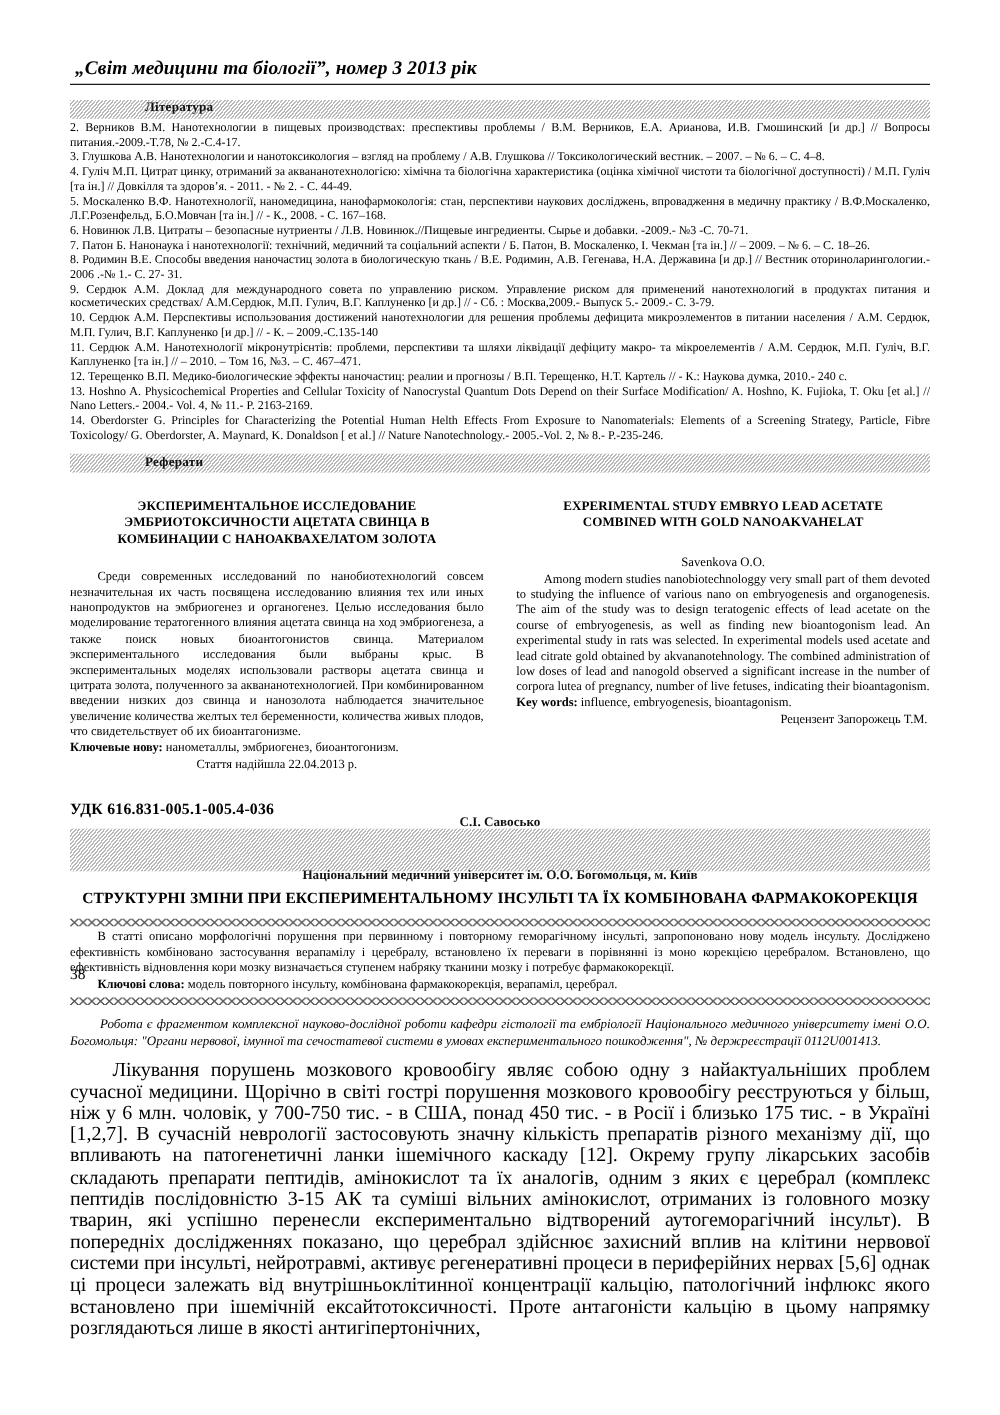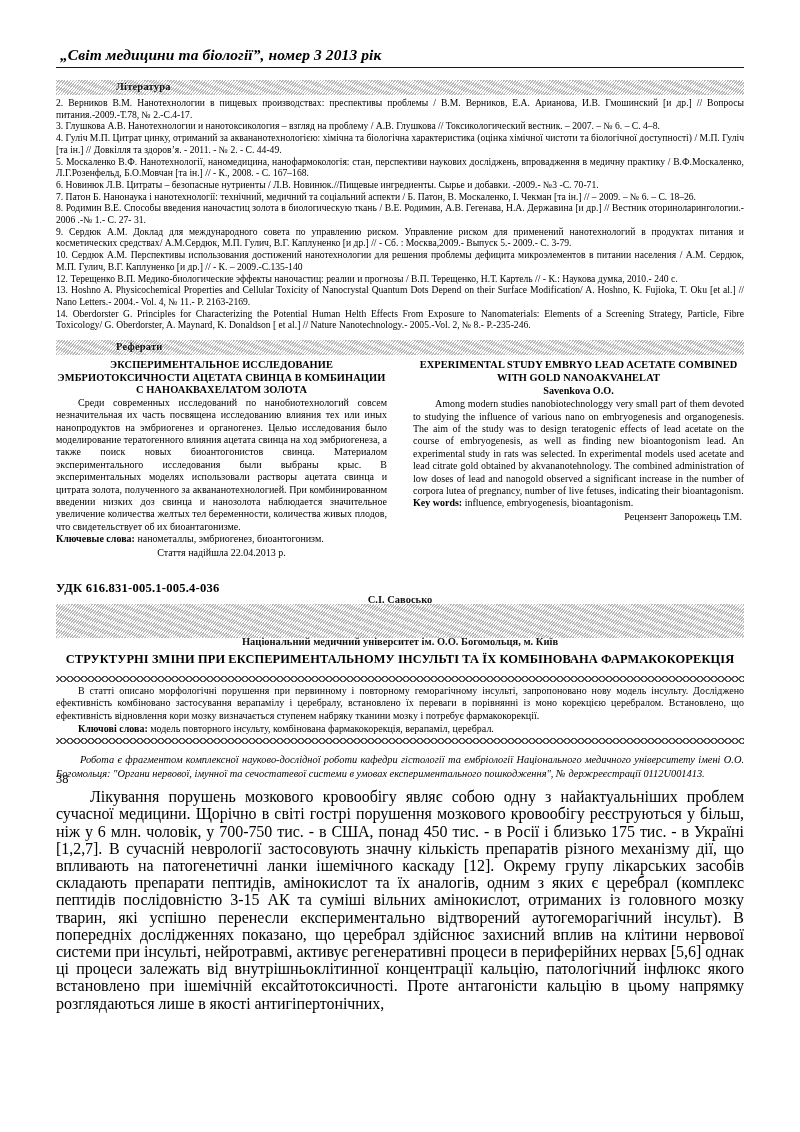--- a/index.html
+++ b/index.html
@@ -101,26 +101,26 @@
   }
   .abs-col {
     flex: 1 1 0;
     min-width: 0;
   }
   .abs-title {
     font-size: 10.4px;
     font-weight: bold;
     text-align: center;
     line-height: 12.6px;
-    margin: 0;
+    margin: 18px;
     letter-spacing: .1px;
   }
   .abs-author {
     font-size: 10.2px;
-    font-weight: bold;
+    font-weight: normal;
     text-align: center;
     line-height: 13px;
     margin: 0 0 1px 0;
   }
   .abs-body {
     font-size: 10px;
     line-height: 12.4px;
     text-align: justify;
     margin: 0;
     text-indent: 22px;
@@ -230,35 +230,36 @@
   <div class="refs">
     <p>2. Верников В.М. Нанотехнологии в пищевых производствах: преспективы проблемы / В.М. Верников, Е.А. Арианова, И.В. Гмошинский  [и др.] // Вопросы питания.-2009.-Т.78, № 2.-С.4-17.</p>
     <p>3. Глушкова А.В. Нанотехнологии и нанотоксикология – взгляд на проблему / А.В.  Глушкова // Токсикологический вестник. – 2007. – № 6. – С. 4–8.</p>
     <p>4. Гуліч М.П. Цитрат цинку, отриманий за аквананотехнологією: хімічна та біологічна характеристика (оцінка хімічної чистоти та біологічної доступності) / М.П. Гуліч [та ін.] // Довкілля та здоров’я. - 2011. - № 2. - С. 44-49.</p>
     <p>5.   Москаленко В.Ф. Нанотехнології, наномедицина, нанофармокологія: стан, перспективи наукових досліджень, впровадження в медичну практику / В.Ф.Москаленко, Л.Г.Розенфельд, Б.О.Мовчан [та ін.]  // - К., 2008. - С. 167–168.</p>
     <p>6. Новинюк Л.В. Цитраты – безопасные нутриенты / Л.В. Новинюк.//Пищевые ингредиенты. Сырье и добавки. -2009.- №3 -С. 70-71.</p>
     <p>7. Патон Б. Нанонаука і нанотехнології: технічний, медичний та соціальний аспекти / Б. Патон, В. Москаленко, І. Чекман [та ін.] // – 2009. – № 6. – С. 18–26.</p>
     <p>8. Родимин В.Е. Способы введения наночастиц золота в биологическую ткань / В.Е. Родимин,  А.В. Гегенава, Н.А. Державина [и др.]   // Вестник оториноларингологии.- 2006 .-№ 1.- С. 27- 31.</p>
     <p>9. Сердюк А.М. Доклад для международного совета  по управлению риском. Управление риском для применений нанотехнологий в продуктах питания и косметических средствах/ А.М.Сердюк, М.П. Гулич,  В.Г.  Каплуненко [и др.] // - Сб. : Москва,2009.- Выпуск 5.- 2009.- С. 3-79.</p>
     <p>10.   Сердюк А.М. Перспективы использования достижений нанотехнологии для решения проблемы дефицита микроэлементов в питании населения / А.М. Сердюк, М.П. Гулич, В.Г. Каплуненко [и др.]   // - К. – 2009.-С.135-140</p>
+    <p>11. Сердюк А.М. Нанотехнології мікронутрієнтів:   проблеми,   перспективи та шляхи ліквідації дефіциту макро- та мікроелементів / А.М. Сердюк, М.П. Гуліч,  В.Г.  Каплуненко [та ін.]  //  – 2010. – Том 16, №3. – С. 467–471.</p>
     <p>12. Терещенко В.П. Медико-биологические эффекты наночастиц: реалии и прогнозы / В.П. Терещенко, Н.Т.  Картель // - К.: Наукова думка, 2010.- 240 с.</p>
     <p>13. Hoshno A. Physicochemical Properties and Cellular Toxicity of Nanocrystal Quantum Dots Depend on their Surface Modification/ A. Hoshno, K. Fujioka, T. Oku [et al.]  // Nano Letters.- 2004.- Vol. 4, № 11.- P. 2163-2169.</p>
     <p>14. Oberdorster G.  Principles for Characterizing the Potential Human Helth Effects From Exposure to Nanomaterials: Elements of a Screening Strategy, Particle, Fibre Toxicology/ G. Oberdorster, A.  Maynard, K. Donaldson [ et al.] // Nature Nanotechnology.- 2005.-Vol. 2, № 8.- P.-235-246.</p>
   </div>
 
   <div class="banner" style="margin-top:9px;">
     <span class="banner-label">Реферати</span>
   </div>
 
   <div class="abstract-block">
     <div class="abs-cols">
       <div class="abs-col">
         <p class="abs-title">ЭКСПЕРИМЕНТАЛЬНОЕ ИССЛЕДОВАНИЕ ЭМБРИОТОКСИЧНОСТИ АЦЕТАТА СВИНЦА В КОМБИНАЦИИ С НАНОАКВАХЕЛАТОМ ЗОЛОТА</p>
         <p class="abs-body">Среди современных исследований по нанобиотехнологий совсем незначительная их часть посвящена исследованию влияния тех или иных нанопродуктов на эмбриогенез и органогенез. Целью исследования было моделирование тератогенного влияния ацетата свинца на ход эмбриогенеза, а также поиск новых биоантогонистов свинца. Материалом экспериментального исследования были выбраны крыс. В экспериментальных моделях использовали растворы ацетата свинца и цитрата золота, полученного за аквананотехнологией. При комбинированном введении низких доз свинца и нанозолота наблюдается значительное увеличение количества желтых тел беременности, количества живых плодов, что свидетельствует об их биоантагонизме.</p>
-        <p class="abs-kw"><b>Ключевые слова:</b><span> нанометаллы, эмбриогенез, биоантогонизм.</span></p>
+        <p class="abs-kw"><b>Ключевые нову:</b><span> нанометаллы, эмбриогенез, биоантогонизм.</span></p>
         <p class="abs-foot-c">Стаття надійшла 22.04.2013 р.</p>
       </div>
       <div class="abs-col">
         <p class="abs-title">EXPERIMENTAL STUDY EMBRYO LEAD ACETATE COMBINED WITH GOLD NANOAKVAHELAT</p>
         <p class="abs-author">Savenkova O.O.</p>
         <p class="abs-body">Among modern studies nanobiotechnologgy very small part of them devoted to studying the influence of various nano on embryogenesis and organogenesis. The aim of the study was to design teratogenic effects of lead acetate on the course of embryogenesis, as well as finding new bioantogonism lead. An experimental study in rats was selected. In experimental models used acetate and lead citrate gold obtained by akvananotehnology. The combined administration of low doses of lead and nanogold observed a significant increase in the number of corpora lutea of pregnancy, number of live fetuses, indicating their bioantagonism.</p>
         <p class="abs-kw"><b>Key words:</b><span> influence, embryogenesis, bioantagonism.</span></p>
         <p class="abs-foot">Рецензент Запорожець Т.М.</p>
       </div>
     </div>

